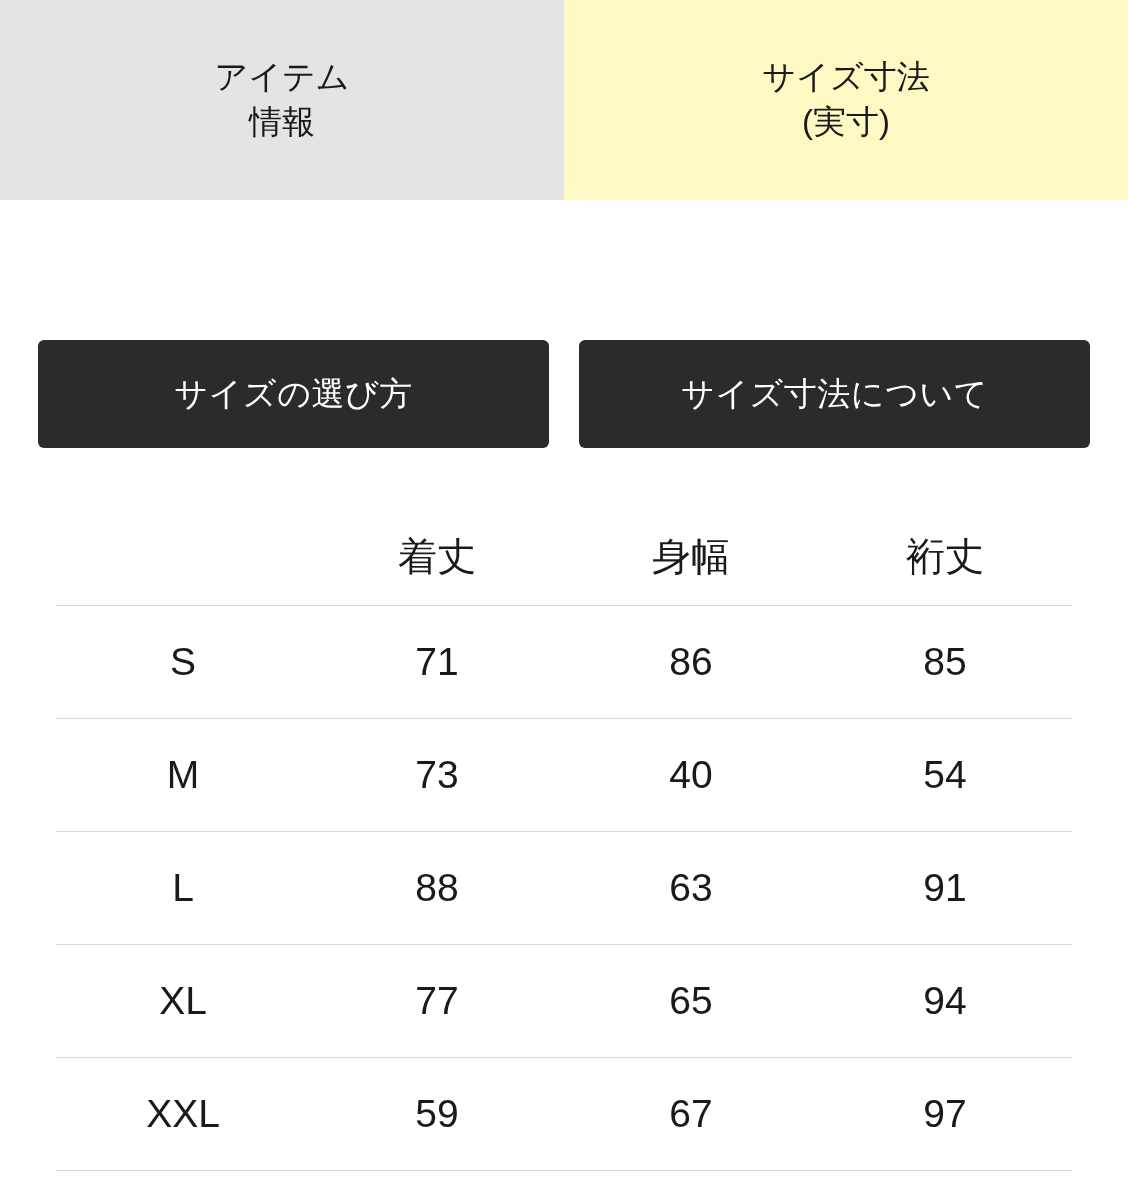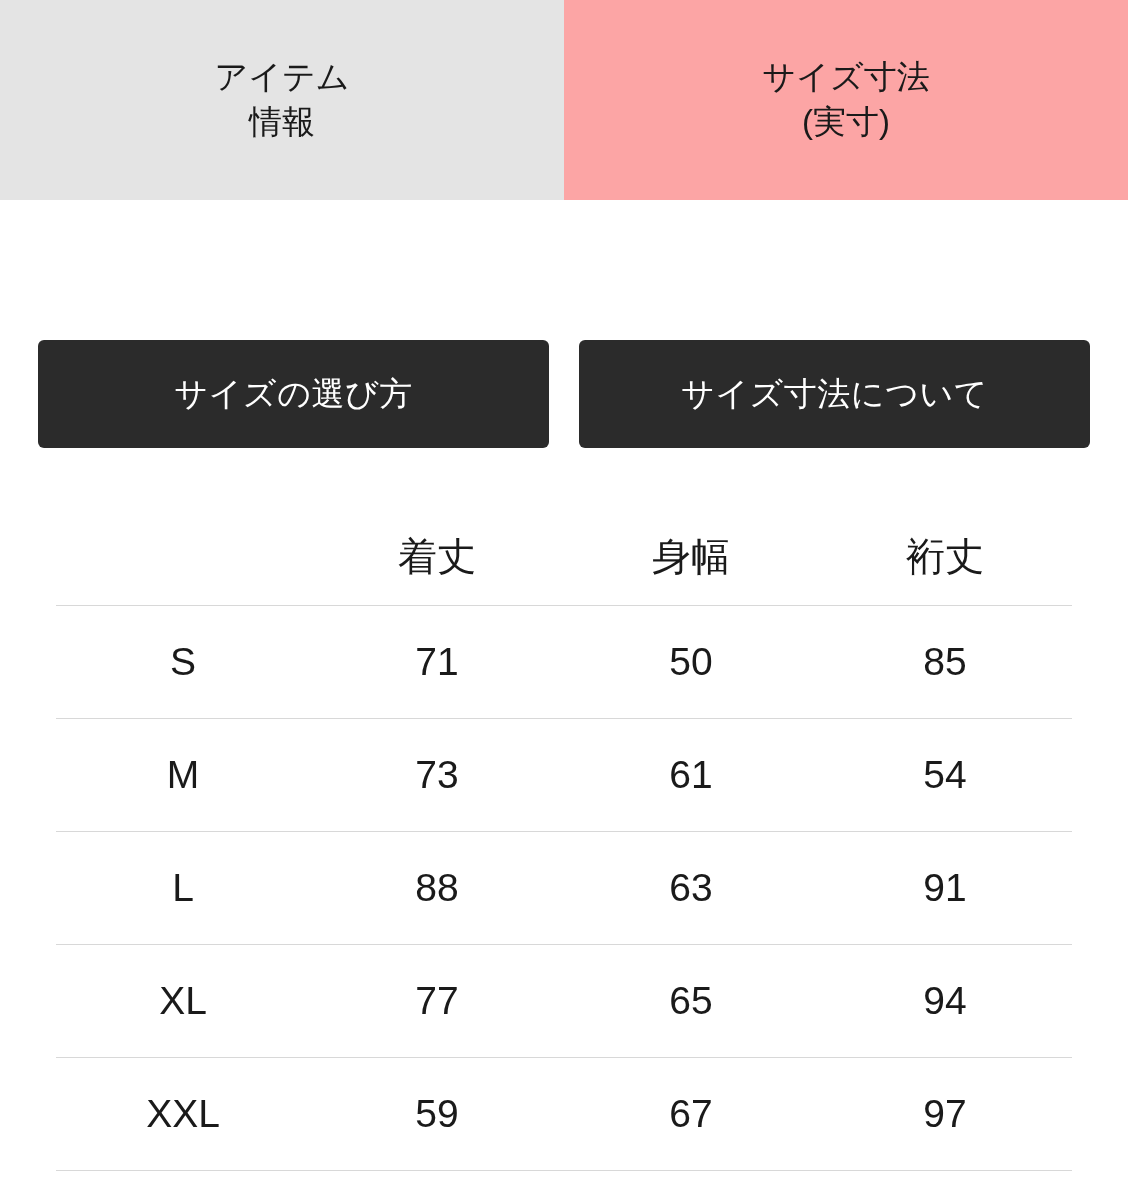--- a/index.html
+++ b/index.html
@@ -29,21 +29,21 @@
     justify-content: center;
     text-align: center;
     font-size: 33px;
     line-height: 1.35;
     color: #1a1a1a;
     background: #e4e4e4;
     box-sizing: border-box;
     user-select: none;
   }
   .tab.active {
-    background: #fca5a5;
+    background: #fef9c3;
   }
   .tab .tab-label {
     display: block;
     white-space: pre-line;
   }
 
   
   .button-row {
     display: flex;
     gap: 30px;
@@ -130,27 +130,27 @@
         <th></th>
         <th>着丈</th>
         <th>身幅</th>
         <th>裄丈</th>
       </tr>
     </thead>
     <tbody>
       <tr>
         <td>S</td>
         <td>71</td>
-        <td>50</td>
+        <td>86</td>
         <td>85</td>
       </tr>
       <tr>
         <td>M</td>
         <td>73</td>
-        <td>61</td>
+        <td>40</td>
         <td>54</td>
       </tr>
       <tr>
         <td>L</td>
         <td>88</td>
         <td>63</td>
         <td>91</td>
       </tr>
       <tr>
         <td>XL</td>

